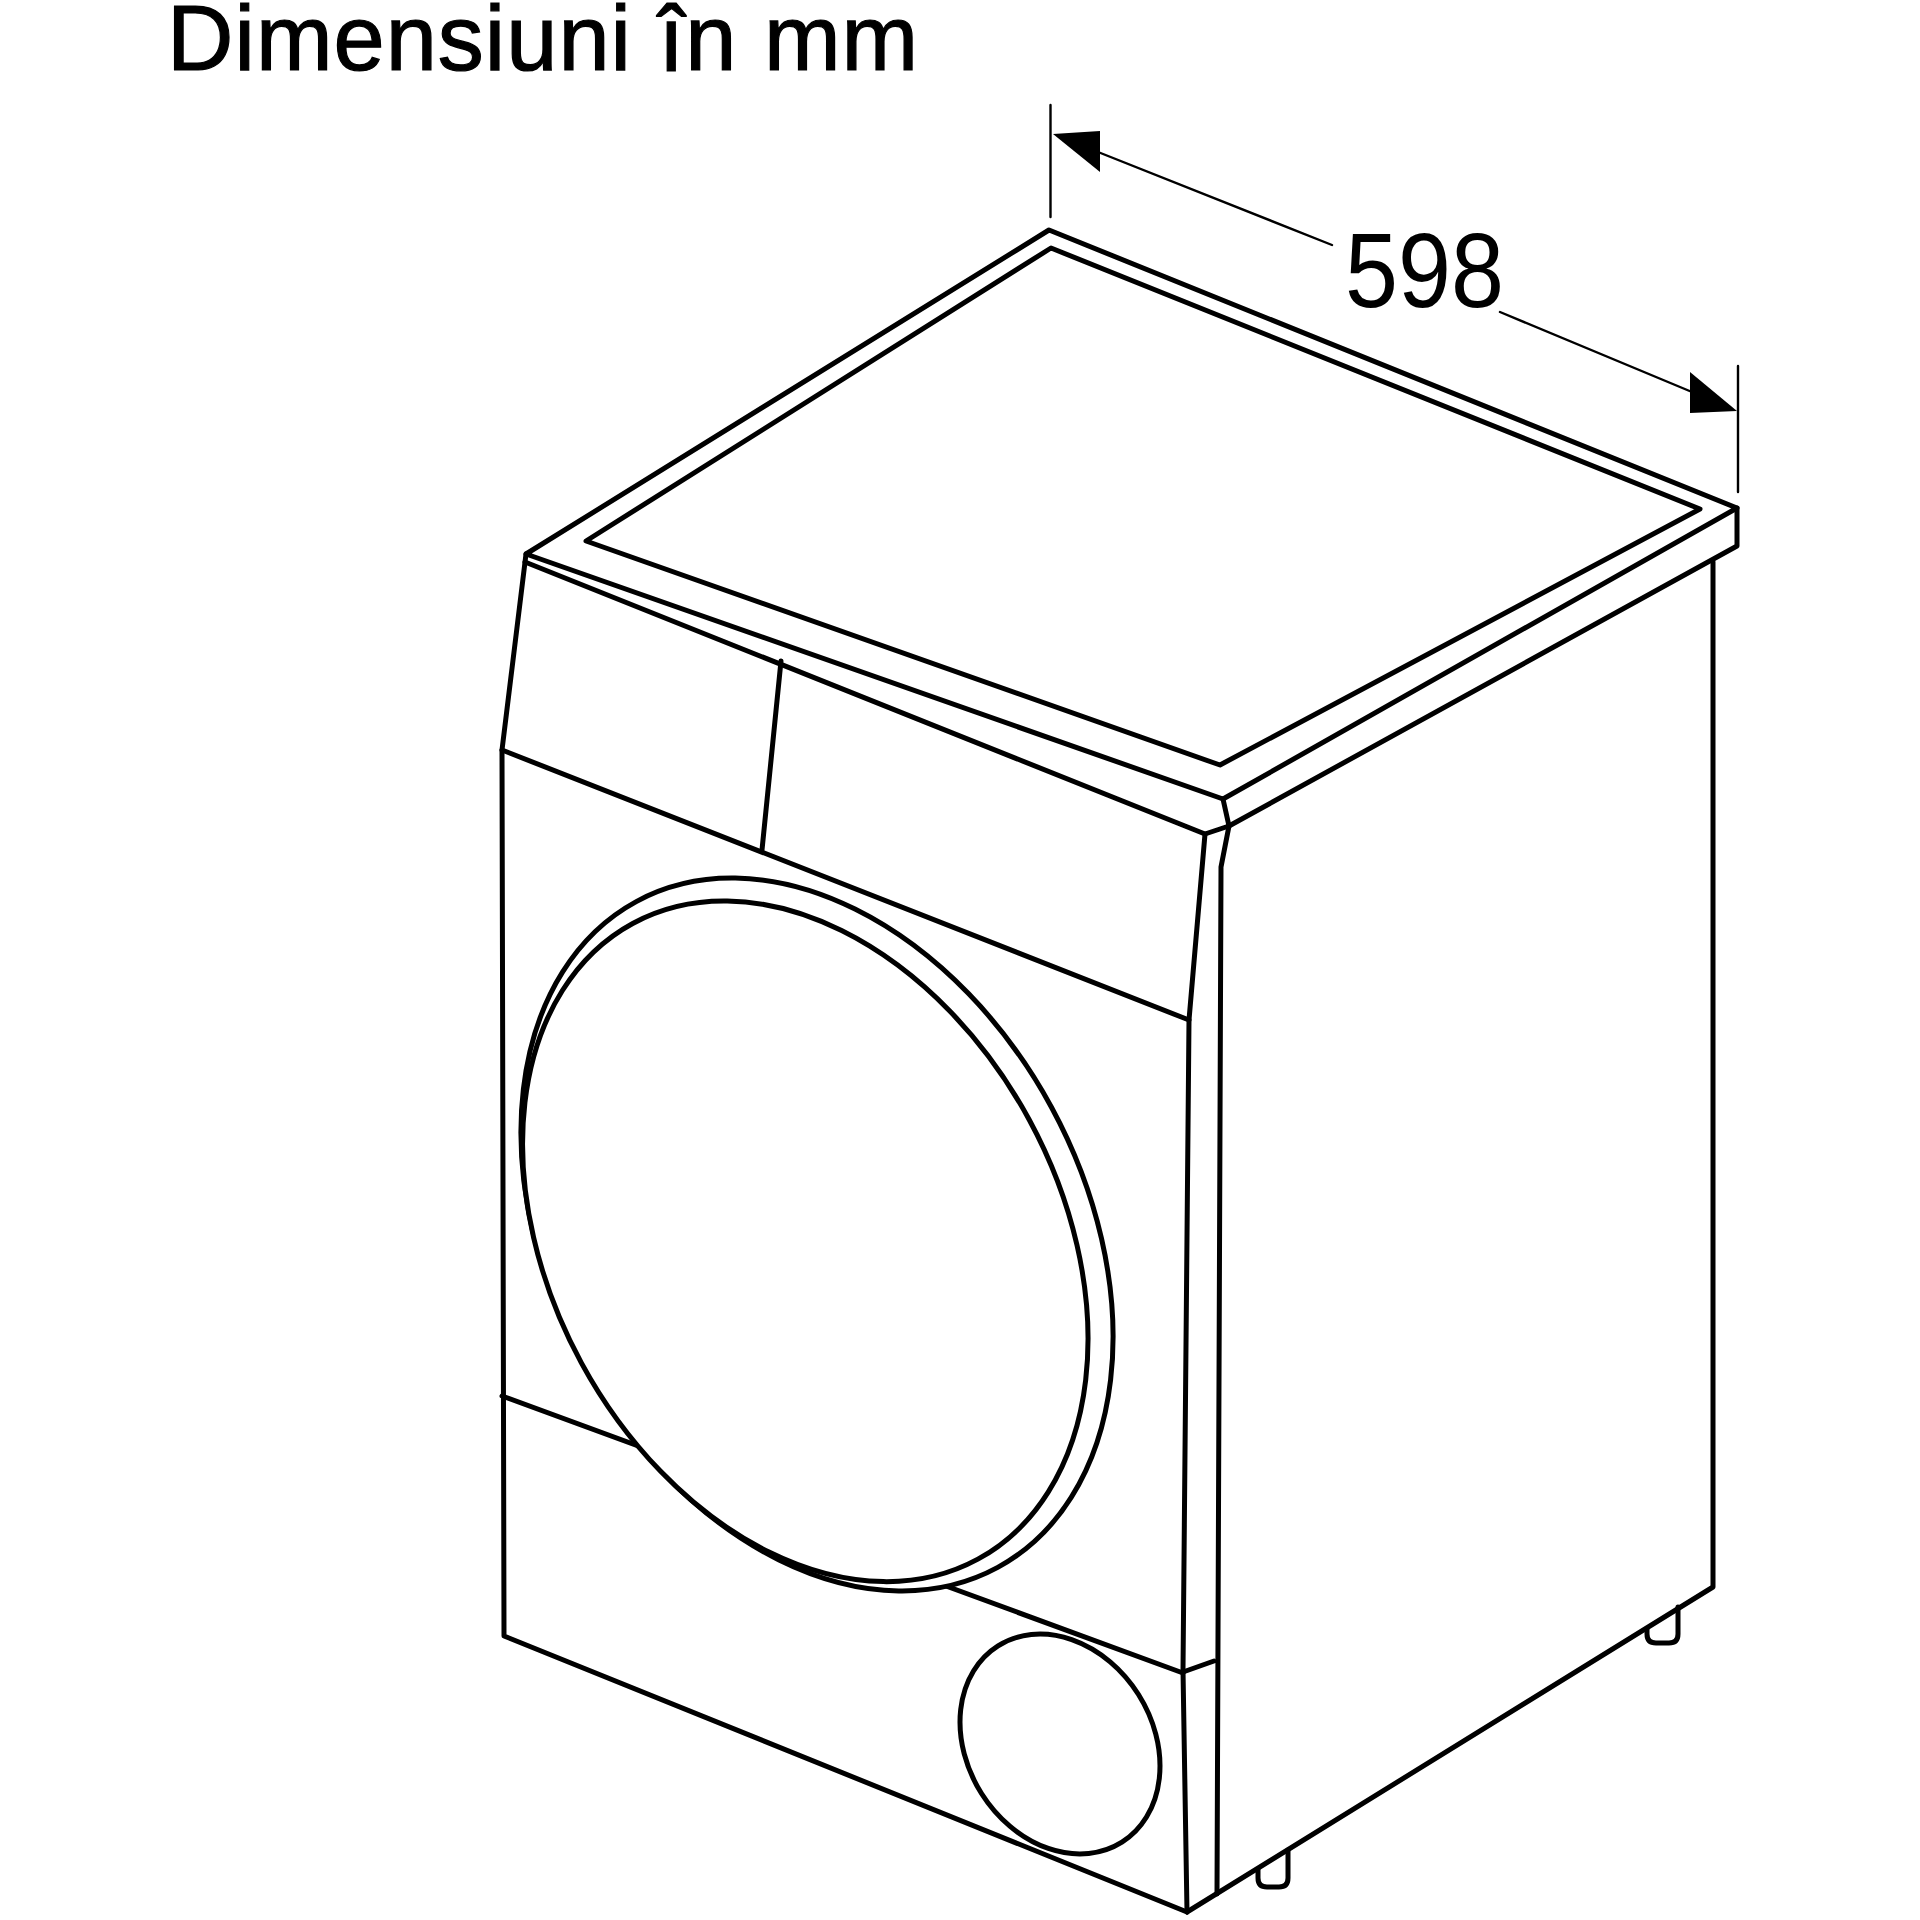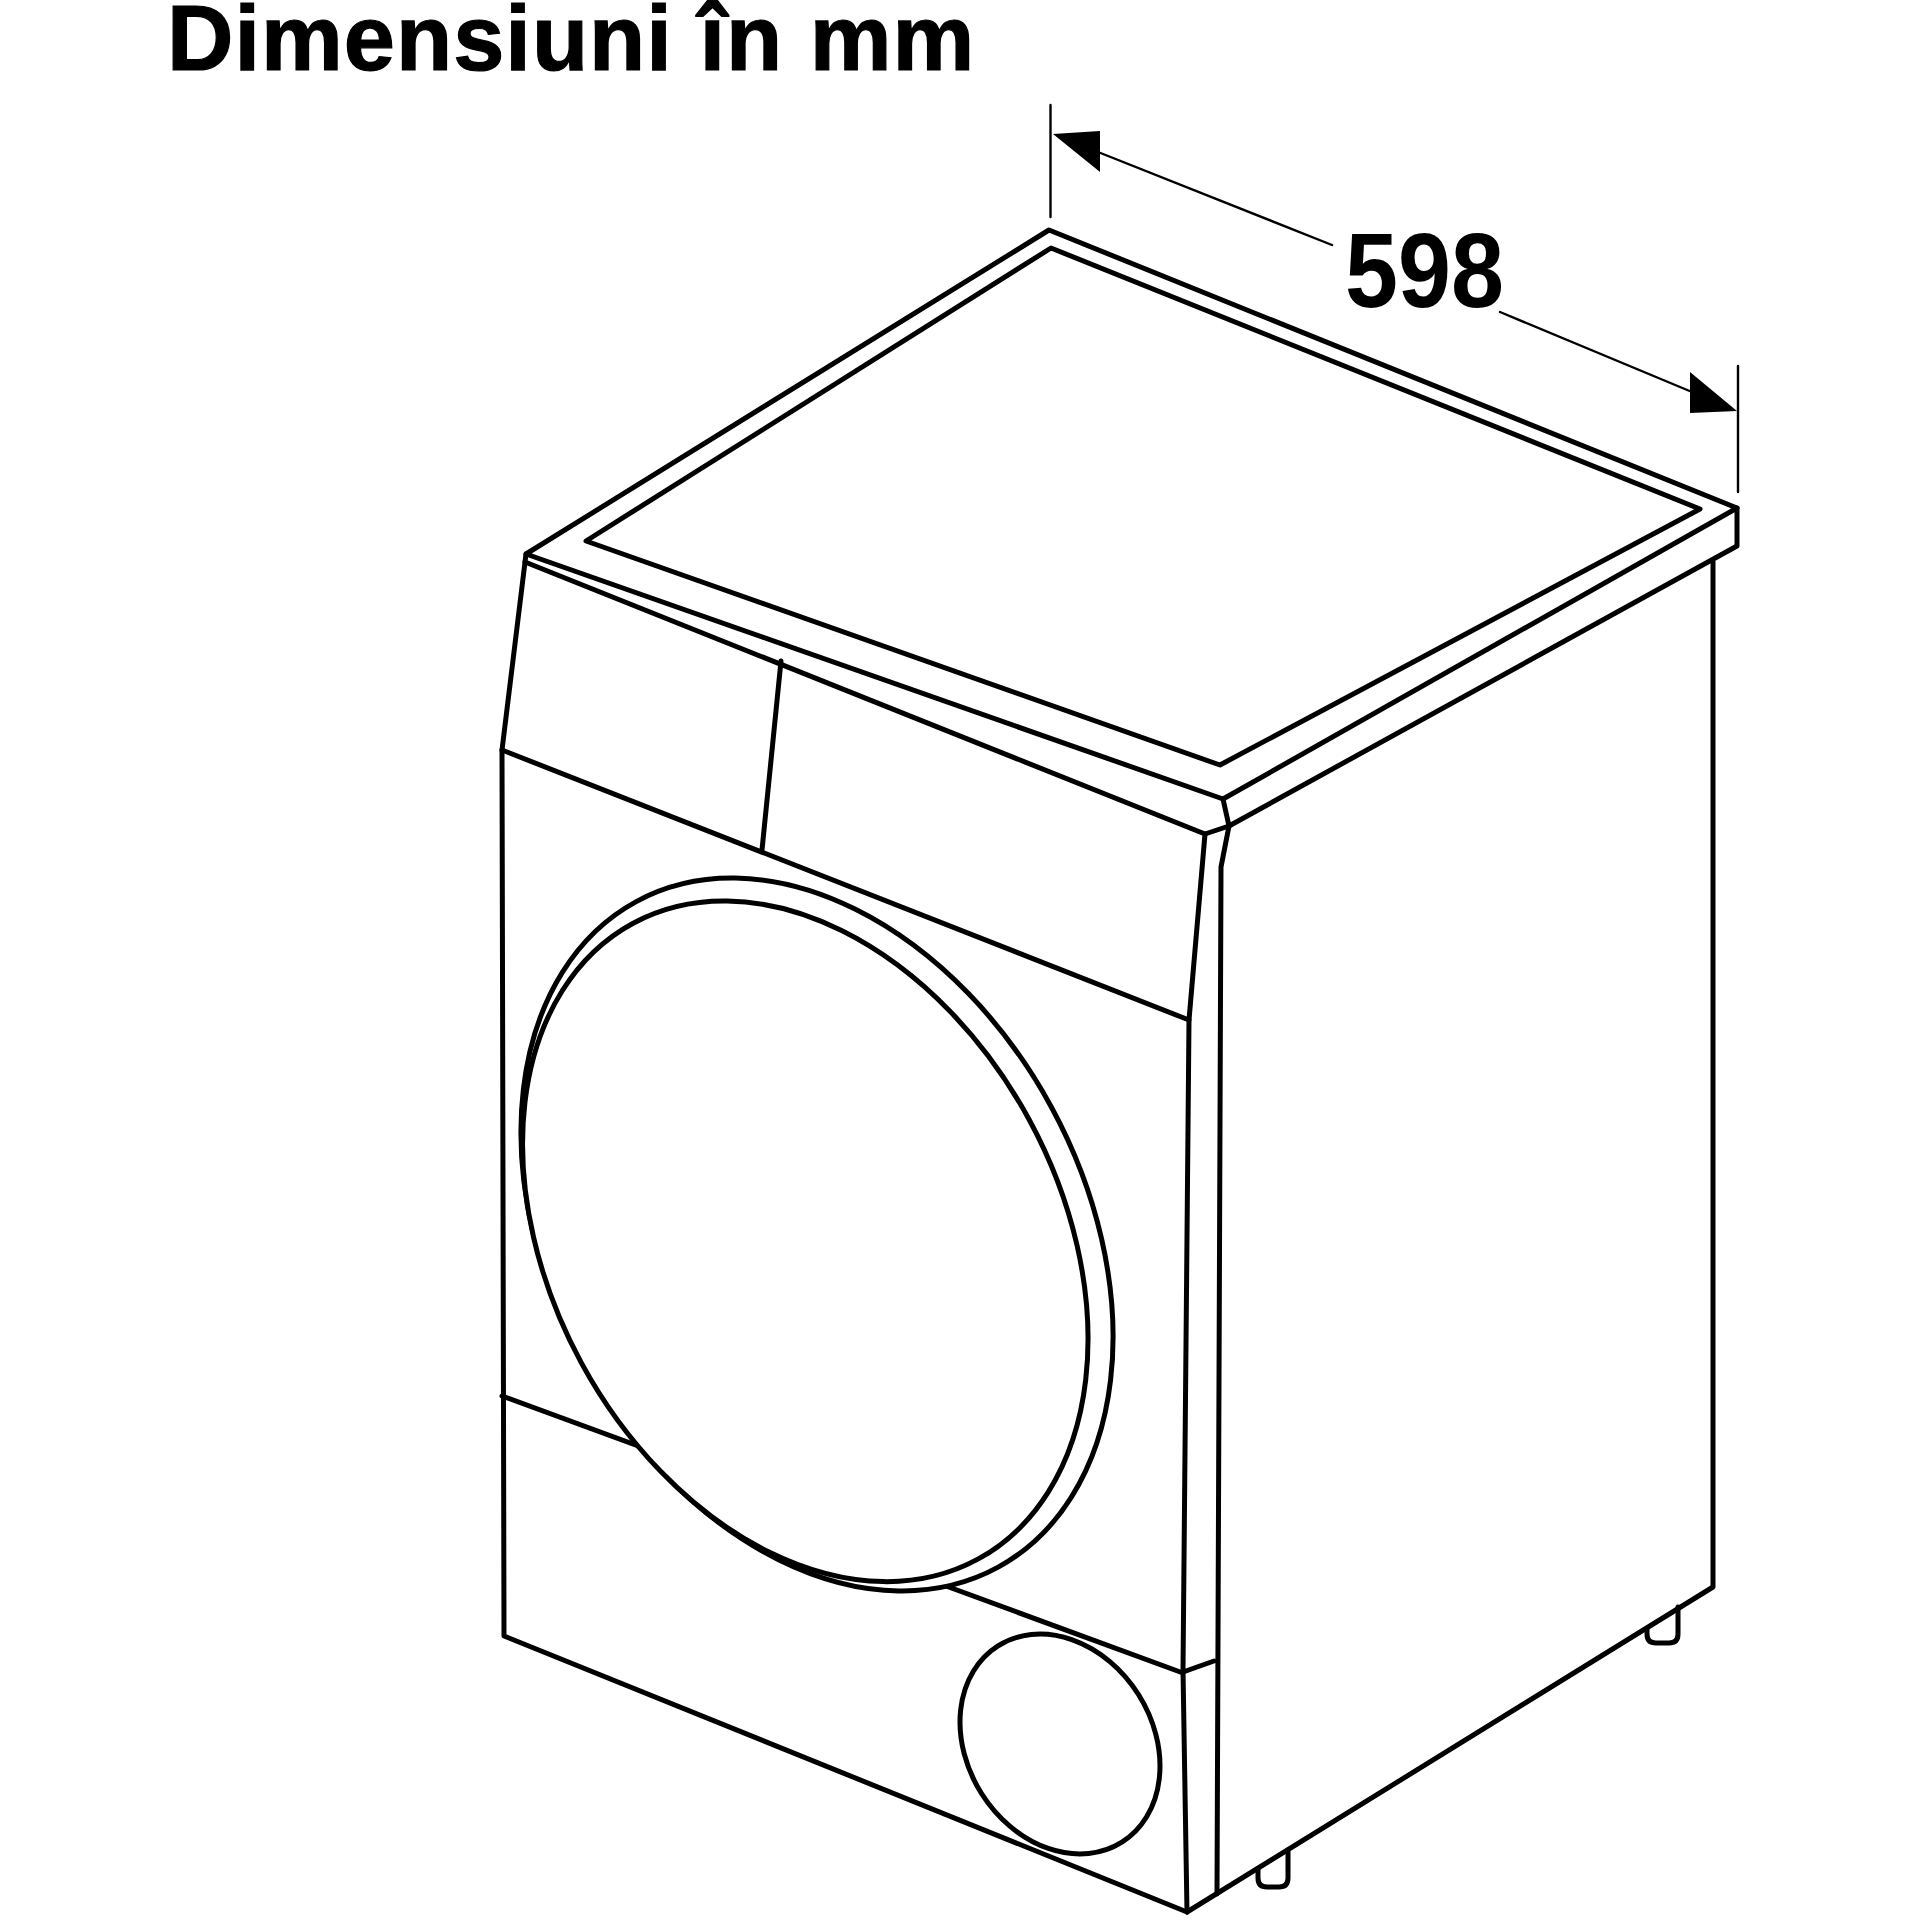--- a/index.html
+++ b/index.html
@@ -1,16 +1,16 @@
 <!DOCTYPE html>
 <html><head>
 <meta charset="utf-8">
 <style>
   html,body{margin:0;padding:0;background:#fff;}
-  #page{position:relative;width:1920px;height:1920px;background:#fff;overflow:hidden;font-weight:bold;}
+  #page{position:relative;width:1920px;height:1920px;background:#fff;overflow:hidden;}
   svg{position:absolute;left:0;top:0;}
   .t1{font-family:"Liberation Sans",sans-serif;font-size:92px;fill:#000;}
 </style>
 </head>
 <body>
 <div id="page">
 <svg width="1920" height="1920" viewBox="0 0 1920 1920">
   <rect x="0" y="0" width="1920" height="1920" fill="#ffffff"></rect>
 
   <text class="t1" x="167" y="70" style="letter-spacing:1px;stroke:#000;stroke-width:1.2px">Dimensiuni în mm</text>

